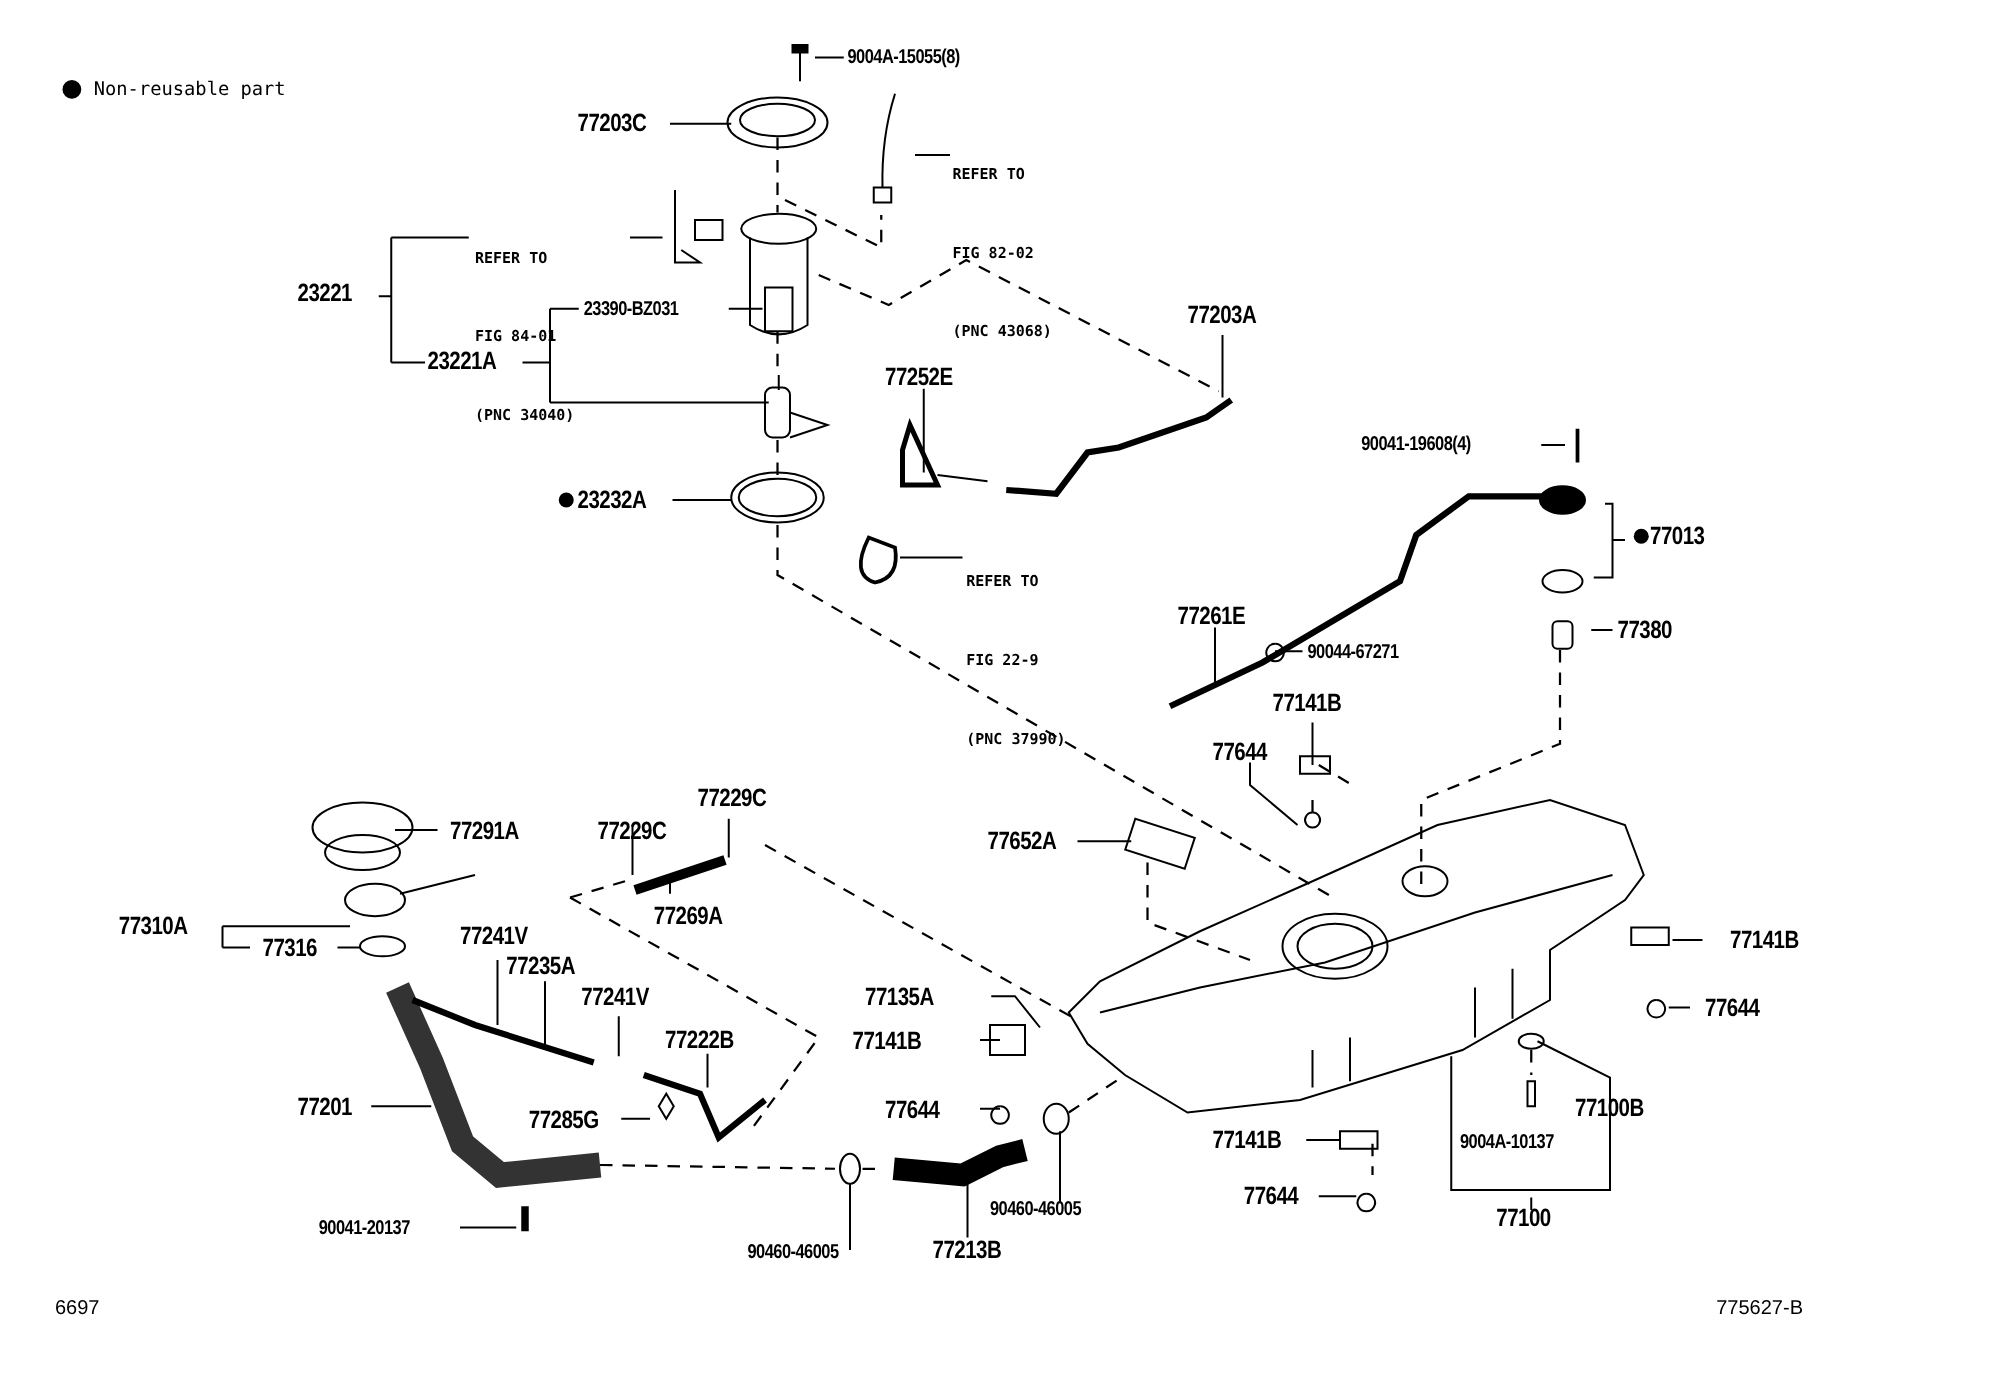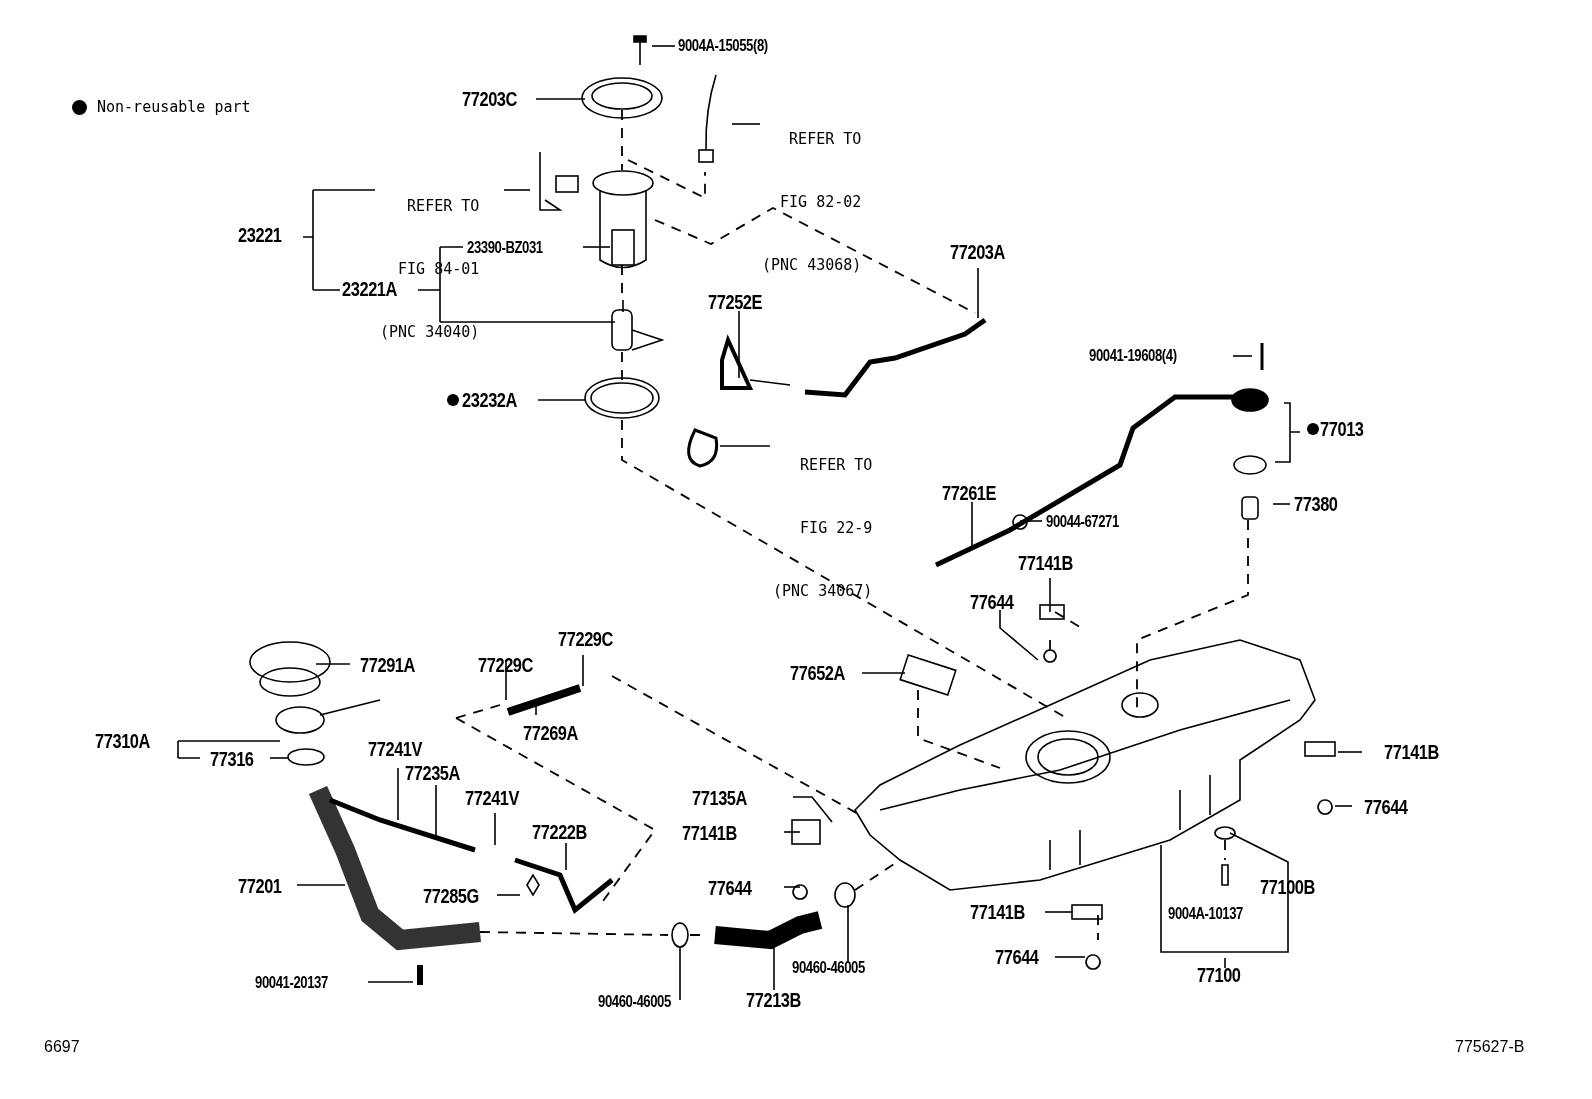--- a/index.html
+++ b/index.html
@@ -1,21 +1,21 @@
 <!DOCTYPE html>
 <html><head>
 <meta charset="utf-8">
 <style>
   html, body { margin: 0; padding: 0; background: #ffffff; }
   body { width: 1592px; height: 1099px; position: relative; overflow: hidden; font-family: "DejaVu Sans Condensed", "Liberation Sans Narrow", "Liberation Sans", sans-serif; color: #000; }
   #stage { position: absolute; left: 0; top: 0; width: 1592px; height: 1099px; }
   .lbl { position: absolute; font-family: "Liberation Sans", sans-serif; font-weight: bold; font-size: 20px; line-height: 20px; white-space: nowrap; letter-spacing: -0.5px; transform: scaleX(0.82); transform-origin: left top; cursor: pointer; }
   .lbl.sm { font-size: 16px; line-height: 16px; }
-  .ref { position: absolute; font-family: "DejaVu Sans Mono", "Liberation Mono", monospace; font-weight: normal; font-size: 15px; line-height: 21px; white-space: pre; letter-spacing: 0px; text-align: right; }
-  .legend { position: absolute; left: 72px; top: 62px; display: flex; align-items: center; gap: 10px; font-family: "DejaVu Sans Mono", monospace; font-size: 15px; margin-top: 36px; }
+  .ref { position: absolute; font-family: "DejaVu Sans Mono", "Liberation Mono", monospace; font-weight: bold; font-size: 12px; line-height: 21px; white-space: pre; letter-spacing: 0px; }
+  .legend { position: absolute; left: 50px; top: 62px; display: flex; align-items: center; gap: 10px; font-family: "DejaVu Sans Mono", monospace; font-size: 15px; }
   .legend .dot { width: 15px; height: 15px; border-radius: 50%; background: #000; display: inline-block; }
   .corner { position: absolute; font-family: "Liberation Sans", sans-serif; font-size: 16px; }
 </style>
 </head>
 <body>
 
 <div id="stage">
 
   <svg width="1592" height="1099" style="position:absolute;left:0;top:0">
     <g fill="none" stroke="#000" stroke-width="1.6">
@@ -188,21 +188,21 @@
     <div>(PNC 34040)</div>
   </div>
   <div class="ref" style="left:762px;top:87px">
     <div>REFER TO</div>
     <div>FIG 82-02</div>
     <div>(PNC 43068)</div>
   </div>
   <div class="ref" style="left:773px;top:413px">
     <div>REFER TO</div>
     <div>FIG 22-9</div>
-    <div>(PNC 34067)</div>
+    <div>(PNC 37990)</div>
   </div>
 
   <span class="lbl sm" style="left:678px;top:38px">9004A-15055(8)</span>
   <span class="lbl" style="left:462px;top:89px">77203C</span>
   <span class="lbl" style="left:238px;top:225px">23221</span>
   <span class="lbl" style="left:342px;top:279px">23221A</span>
   <span class="lbl sm" style="left:467px;top:240px">23390-BZ031</span>
   <span class="lbl" style="left:462px;top:390px">23232A</span>
   <span class="lbl" style="left:950px;top:242px">77203A</span>
   <span class="lbl" style="left:708px;top:292px">77252E</span>
@@ -235,14 +235,14 @@
   <span class="lbl sm" style="left:598px;top:994px">90460-46005</span>
   <span class="lbl" style="left:1384px;top:742px">77141B</span>
   <span class="lbl" style="left:1364px;top:797px">77644</span>
   <span class="lbl" style="left:970px;top:902px">77141B</span>
   <span class="lbl" style="left:995px;top:947px">77644</span>
   <span class="lbl sm" style="left:1168px;top:906px">9004A-10137</span>
   <span class="lbl" style="left:1260px;top:877px">77100B</span>
   <span class="lbl" style="left:1197px;top:965px">77100</span>
 
   <span class="corner" style="left:44px;top:1038px">6697</span>
-  <span class="corner" style="left:1455px;top:1038px">775627-B</span>
+  <span class="corner" style="left:1373px;top:1038px">775627-B</span>
 </div>
 
 </body></html>

